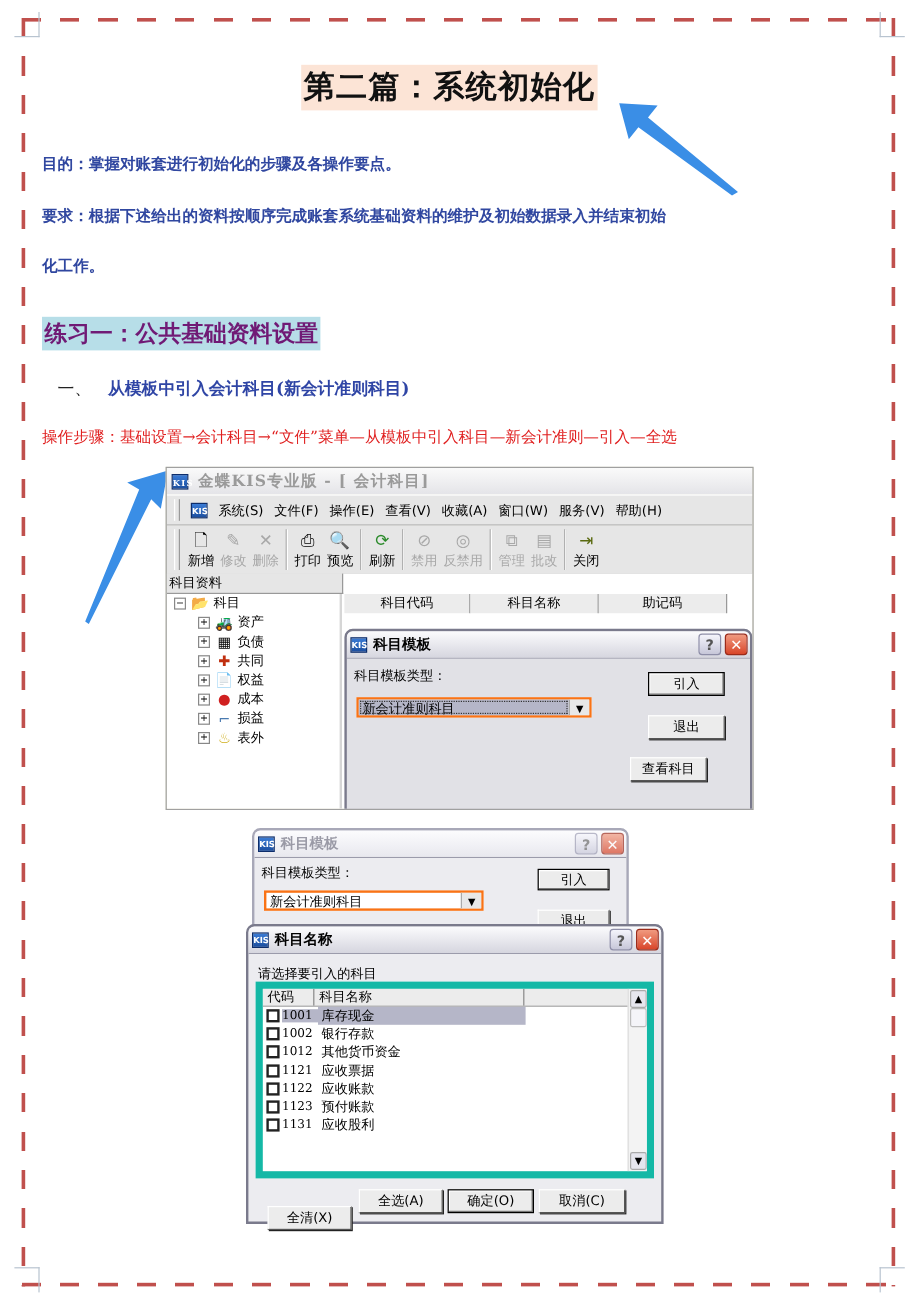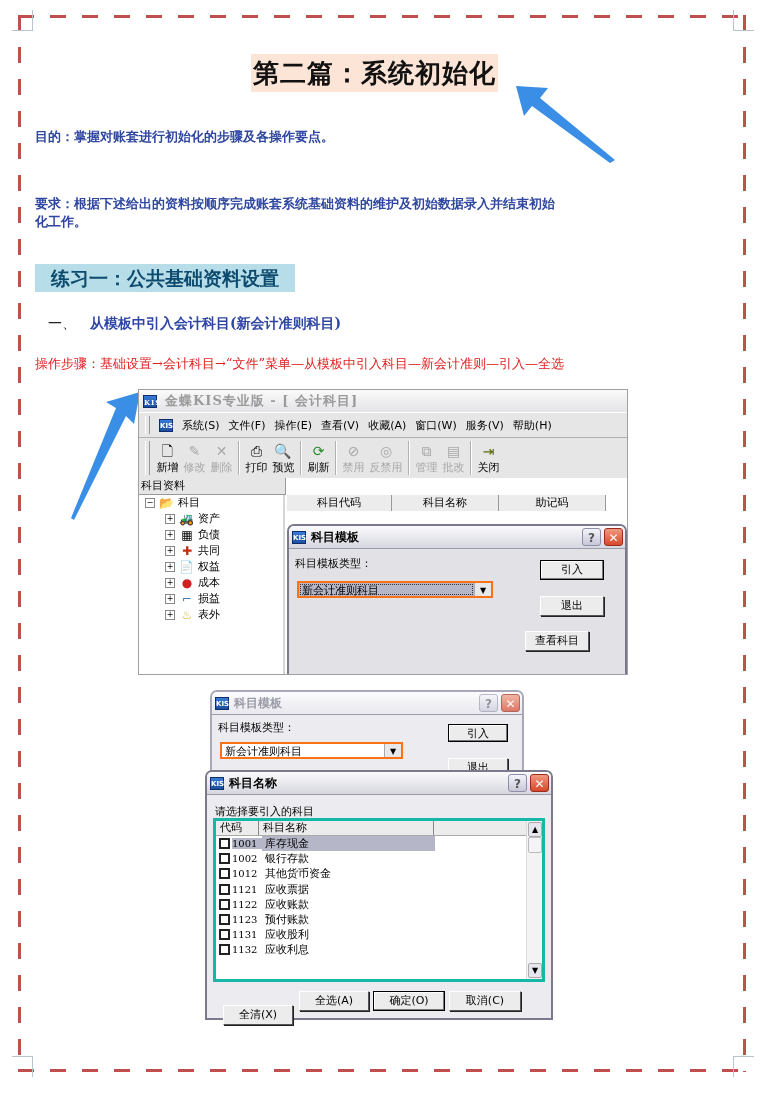--- a/index.html
+++ b/index.html
@@ -17,22 +17,22 @@
   .crop.tl { left:12px; top:10px; border-width:0 1px 1px 0; }
   .crop.tr { left:733px; top:10px; border-width:0 0 1px 1px; }
   .crop.bl { left:12px; top:1056px; border-width:1px 1px 0 0; }
   .crop.br { left:733px; top:1056px; border-width:1px 0 0 1px; }
 
   .title { position:absolute; left:251px; top:54px; height:38px; padding:0 2px;
            background:#fce4d6; font-family:"DejaVu Serif", "Liberation Serif", serif;
            font-size:26px; font-weight:bold; color:#111; line-height:38px; letter-spacing:1px; }
   .p-blue { position:absolute; left:35px; color:#3047a0; font-size:13px; font-weight:bold;
             font-family:"DejaVu Serif", "Liberation Serif", serif; }
-  .h2 { position:absolute; left:35px; top:264px; height:28px; padding:0 16px;
-        background:#b7dee8; font-size:19px; font-weight:bold; color:#0c4a6e; line-height:28px;
+  .h2 { position:absolute; left:35px; top:264px; height:28px; padding:0 2px;
+        background:#b7dee8; font-size:19px; font-weight:bold; color:#701a75; line-height:28px;
         font-family:"DejaVu Serif", "Liberation Serif", serif; }
   .h3 { position:absolute; left:48px; top:315px; font-size:14px; font-weight:bold; color:#2f45a5;
         font-family:"DejaVu Serif", "Liberation Serif", serif; }
   .h3 .num { color:#222; margin-right:14px; font-weight:normal; }
   .steps { position:absolute; left:35px; top:355px; font-size:13px; color:#e02020;
            font-family:"DejaVu Serif", "Liberation Serif", serif; }
 
   
   .arrow { position:absolute; }
 
@@ -81,21 +81,21 @@
   .tbtn.help { background:linear-gradient(#f4f4fb,#c7c7d9); border:1px solid #8e8ea8; color:#555; }
   .tbtn.close { background:linear-gradient(#f09a80,#d9462a); border:1px solid #9b2b1a; color:#fff; }
   .btn { position:absolute; background:#ececec; border:1px solid #fff; border-right-color:#555; border-bottom-color:#555;
          box-shadow:1px 1px 0 #222; text-align:center; font-size:11px; line-height:17px; height:18px; box-sizing:border-box; }
   .btn.default { border:1px solid #000; box-shadow: inset -1px -1px 0 #777, inset 1px 1px 0 #fff; }
   .combo { position:absolute; height:17px; background:#fff; border:2px solid #f97316; box-sizing:border-box; display:flex; }
   .combo .val { flex:1; padding-left:3px; line-height:15px; }
   .combo .val.sel { background:#b5b6c8; outline:1px dotted #333; outline-offset:-2px; }
   .combo .dd { width:16px; background:#e8e8e8; border-left:1px solid #aaa; font-size:8px; text-align:center; line-height:15px; }
 
-  .list { position:absolute; background:#fff; border:3px solid #14b8a6; box-sizing:border-box; overflow:hidden; }
+  .list { position:absolute; background:#fff; border:6px solid #14b8a6; box-sizing:border-box; overflow:hidden; }
   .list-hdr { display:flex; height:14px; background:#ececec; border-bottom:1px solid #aaa; }
   .list-hdr div { border-right:1px solid #888; line-height:14px; padding-left:4px; font-size:11px; }
   .lrow { height:15.2px; display:flex; align-items:center; font-size:11px; }
   .cb { width:11px; height:11px; border:2px solid #222; box-sizing:border-box; margin-left:3px; margin-right:2px; background:#fff; }
   .lrow .code { width:30px; font-family:"DejaVu Serif", serif; font-size:10px; }
   .lrow .name { padding-left:3px; width:170px; }
   .lrow.sel .code, .lrow.sel .name { background:#b5b6c8; }
   .vscroll { position:absolute; right:0; top:0; width:15px; bottom:0; background:#f3f3f3; border-left:1px solid #ddd; }
   .vscroll .up, .vscroll .down { position:absolute; left:1px; width:12px; height:13px; background:#e6e6ee;
       border:1px solid #aaa; font-size:8px; text-align:center; line-height:13px; border-radius:2px; }
@@ -109,21 +109,21 @@
 <div class="bd-bot"></div>
 <div class="bd-left"></div>
 <div class="bd-right"></div>
 <div class="crop tl"></div>
 <div class="crop tr"></div>
 <div class="crop bl"></div>
 <div class="crop br"></div>
 
 <div class="title">第二篇：系统初始化</div>
 <div class="p-blue" style="top:128px;">目的：掌握对账套进行初始化的步骤及各操作要点。</div>
-<div class="p-blue" style="top:171px;margin-top:24px;">要求：根据下述给出的资料按顺序完成账套系统基础资料的维护及初始数据录入并结束初始</div>
+<div class="p-blue" style="top:171px;">要求：根据下述给出的资料按顺序完成账套系统基础资料的维护及初始数据录入并结束初始</div>
 <div class="p-blue" style="top:213px;">化工作。</div>
 <div class="h2">练习一：公共基础资料设置</div>
 <div class="h3">
   <span class="num">一、</span><span>从模板中引入会计科目(新会计准则科目)</span>
 </div>
 <div class="steps">操作步骤：基础设置→会计科目→“文件”菜单—从模板中引入科目—新会计准则—引入—全选</div>
 
 <svg class="arrow" style="left:510px;top:80px;" width="110" height="85">
   <polygon points="6,6 38,8 30,18 105,80 100,83 22,26 14,36" fill="#3a8ee6"></polygon>
 </svg>
@@ -327,25 +327,20 @@
     <div class="lrow">
         <span class="cb"></span>
         <span class="code">1123</span>
         <span class="name">预付账款</span>
       </div>
     <div class="lrow">
         <span class="cb"></span>
         <span class="code">1131</span>
         <span class="name">应收股利</span>
       </div>
-    <div class="lrow">
-        <span class="cb"></span>
-        <span class="code">1132</span>
-        <span class="name">应收利息</span>
-      </div>
     <div class="vscroll">
       <span class="up">▲</span>
       <span class="thumb"></span>
       <span class="down">▼</span>
     </div>
   </div>
   <div class="btn" style="left:16px; top:233px; width:70px; height:20px; line-height:18px;">全清(X)</div>
   <div class="btn" style="left:92px; top:219px; width:70px; height:20px; line-height:18px;">全选(A)</div>
   <div class="btn default" style="left:166px; top:219px; width:72px; height:20px; line-height:18px;">确定(O)</div>
   <div class="btn" style="left:242px; top:219px; width:72px; height:20px; line-height:18px;">取消(C)</div>

